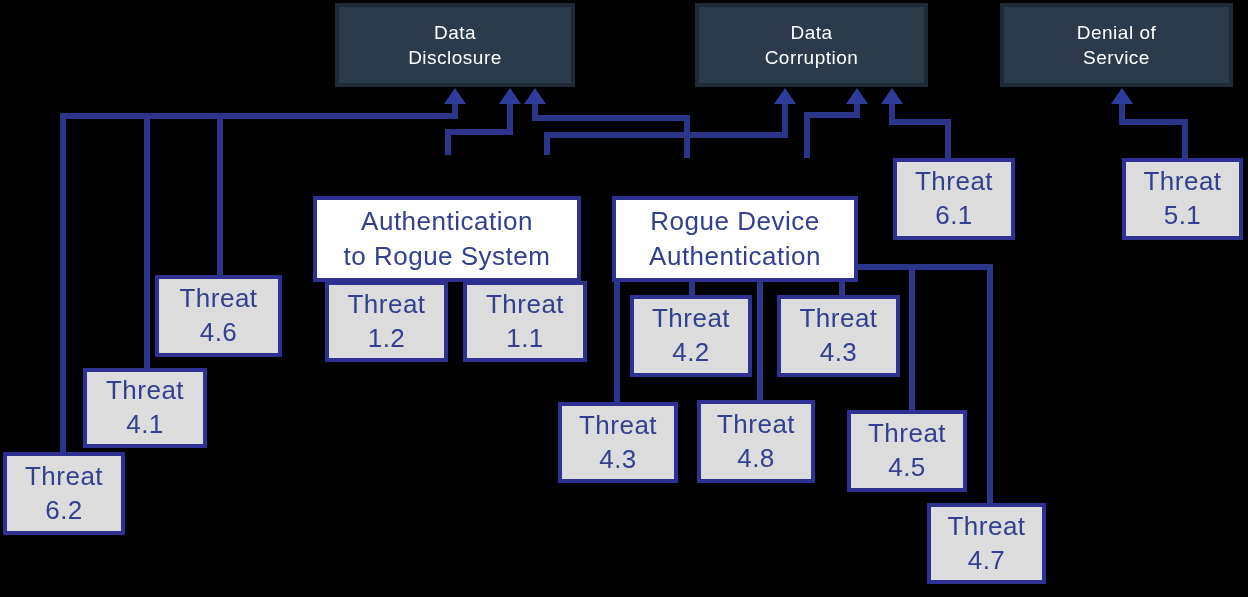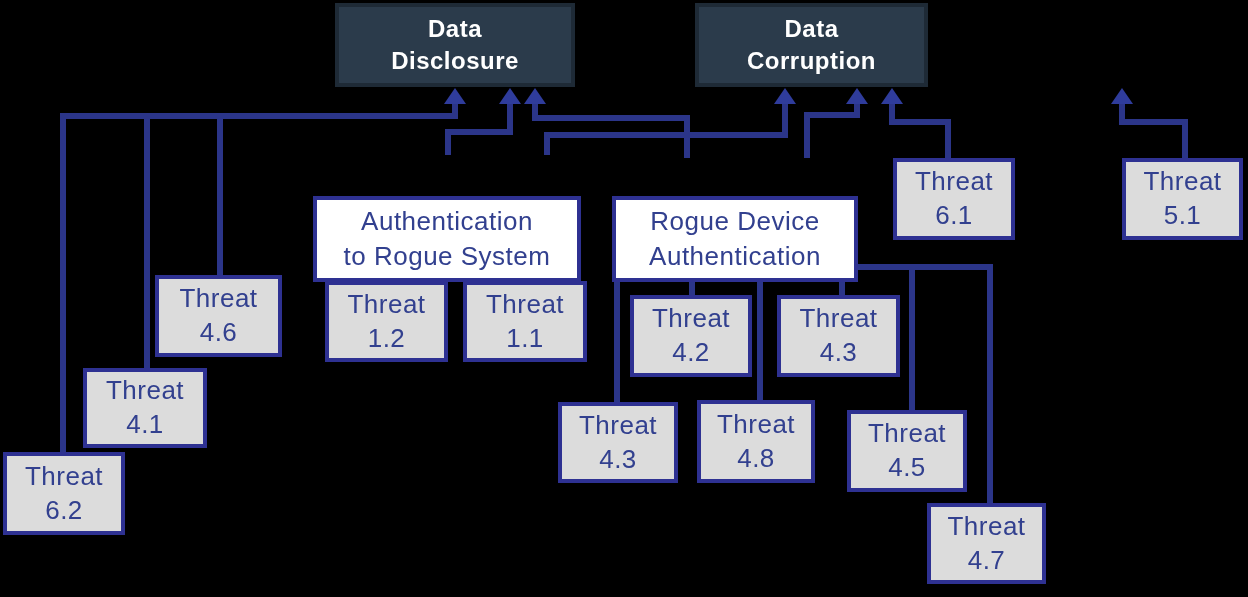--- a/index.html
+++ b/index.html
@@ -22,21 +22,21 @@
     position:absolute;
     display:flex;align-items:center;justify-content:center;
     text-align:center;white-space:pre-line;
     box-sizing:border-box;
     letter-spacing:0.5px;
   }
   .goal{
     background:var(--goal-fill,#2b3b4b);
     border:4px solid var(--goal-border,#1e2a36);
     color:var(--goal-text,#fff);
-    font-size:24px;line-height:1.33;font-weight:bold;
+    font-size:19px;line-height:1.33;
   }
   .subgoal{
     background:var(--subgoal-fill,#fff);
     border:4px solid var(--box-border,#2e3192);
     color:var(--navy-text,#32408f);
     font-size:26px;line-height:1.35;margin-top:44px;
   }
   .threat{
     background:var(--threat-fill,#dcdcdc);
     border:4px solid var(--box-border,#2e3192);
@@ -93,20 +93,22 @@
       <div class="edge" style="left: 757px; width: 6px; top: 264px; height: 139px;"></div>
       <div class="edge" style="left: 839px; width: 6px; top: 264px; height: 34px;"></div>
       <div class="edge" style="left: 909px; width: 6px; top: 264px; height: 149px;"></div>
       <div class="edge" style="left: 987px; width: 6px; top: 264px; height: 242px;"></div>
     </div>
 
   <div class="node goal" style="left:335px;top:3px;width:240px;height:84px"><span>Data
 Disclosure</span></div>
   <div class="node goal" style="left:695px;top:3px;width:233px;height:84px"><span>Data
 Corruption</span></div>
+  <div class="node goal" style="left:1000px;top:3px;width:233px;height:84px"><span>Denial of
+Service</span></div>
 
   <div class="node subgoal" style="left:313px;top:152px;width:268px;height:86px"><span>Authentication
 to Rogue System</span></div>
   <div class="node subgoal" style="left:612px;top:152px;width:246px;height:86px"><span>Rogue Device
 Authentication</span></div>
 
   <div class="node threat" style="left:3px;top:452px;width:122px;height:83px"><span>Threat
 6.2</span></div>
   <div class="node threat" style="left:83px;top:368px;width:124px;height:80px"><span>Threat
 4.1</span></div>

